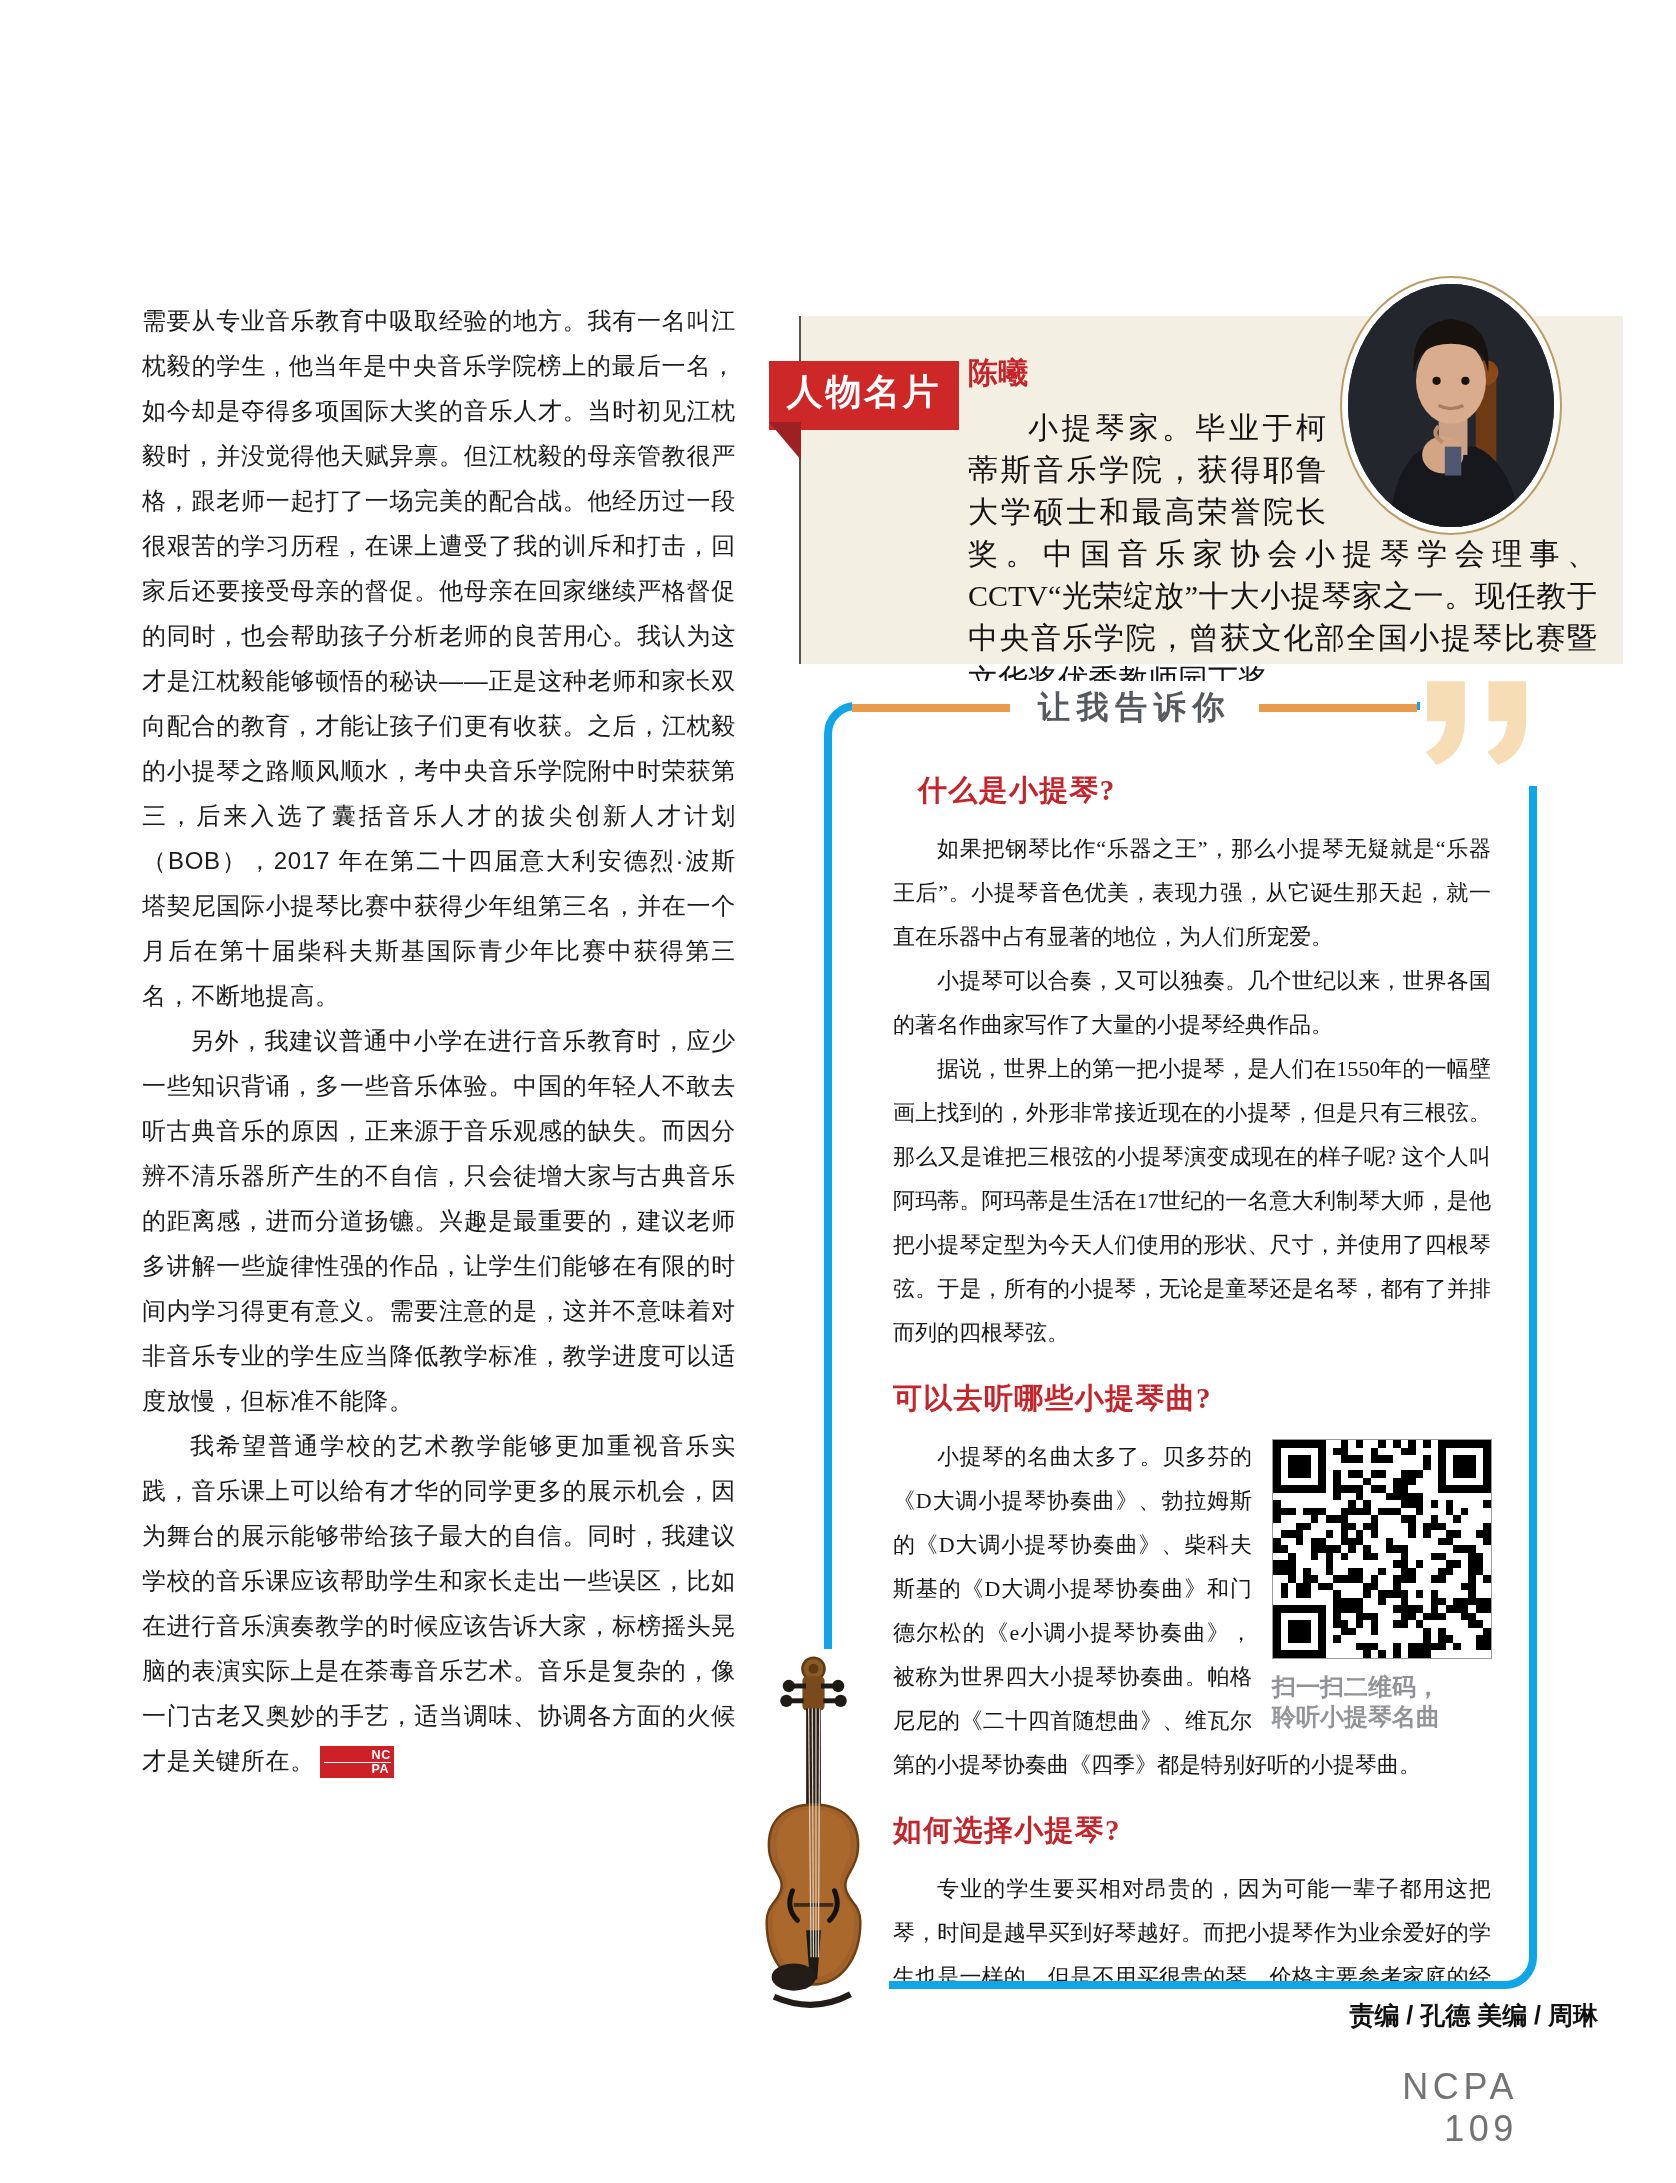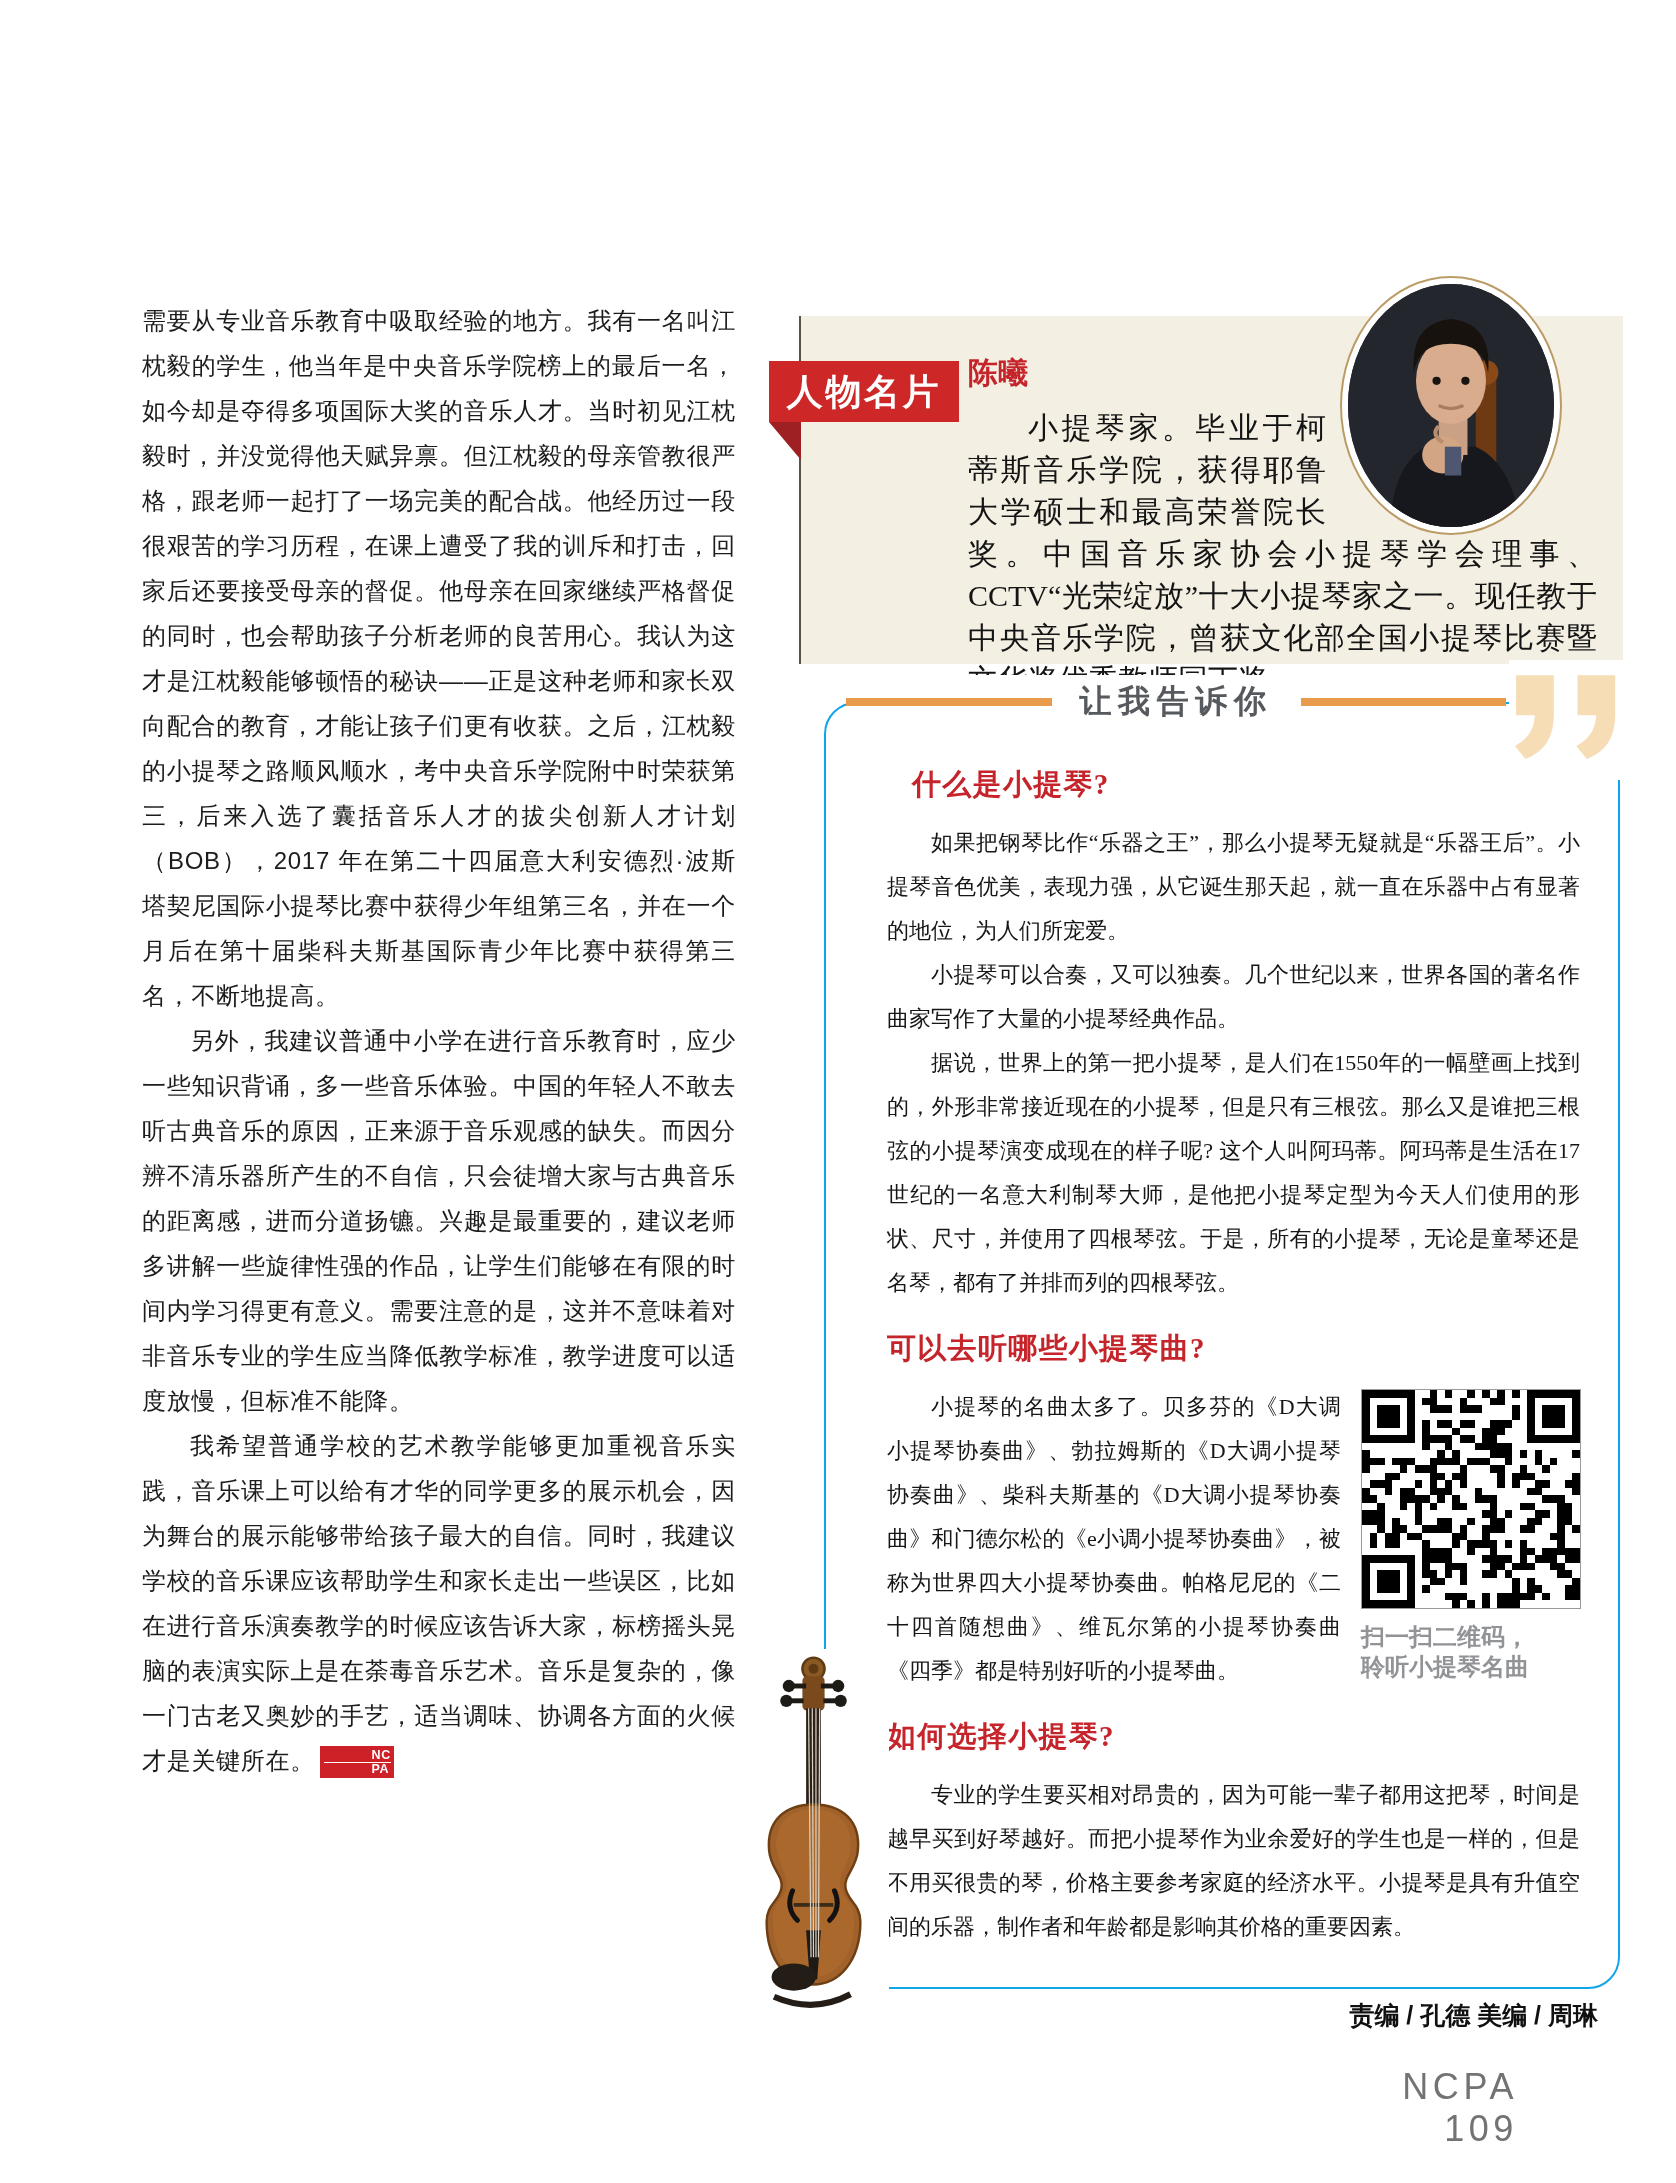--- a/index.html
+++ b/index.html
@@ -12,38 +12,38 @@
               letter-spacing:0.7px;font-family:"Liberation Sans","DejaVu Sans",sans-serif;}
   #left-col p.indent{text-indent:2em;}
   .ncpa-inline{display:inline-block;vertical-align:-4px;margin-left:5.3px;background:#ce2027;
                color:#ffffff;font-weight:bold;font-size:12.5px;line-height:1.05;padding:2.6px 3.3px 2px;margin-top:8px;}
   .ncpa-inline span{display:block;letter-spacing:0.7px;}
   .ncpa-inline .u{border-bottom:1.3px solid #ffffff;}
 
   
   #profile-card{position:absolute;left:799px;top:316px;width:822px;height:348px;
                 background:#f4efe3;border-left:2px solid #57524c;}
-  #profile-ribbon{position:absolute;left:-32px;top:45px;width:190px;height:61px;background:#cd2727;
+  #profile-ribbon{position:absolute;left:-32px;top:45px;width:190px;height:69px;background:#cd2727;
                   color:#ffffff;font-weight:bold;font-size:36px;line-height:61px;text-align:center;
                   letter-spacing:2.6px;}
   #profile-ribbon-fold{position:absolute;left:-32px;top:106px;width:32px;height:38px;background:#9e2023;
                   -webkit-clip-path:polygon(0 0,100% 0,100% 100%);clip-path:polygon(0 0,100% 0,100% 100%);}
   #profile-name{position:absolute;left:167px;top:37px;color:#c5242b;font-weight:bold;font-size:30px;
                 font-family:"Liberation Serif","DejaVu Serif",serif;}
   #profile-bio{position:absolute;left:167px;top:91px;width:629px;font-size:30px;line-height:42px;
                color:#141414;text-align:justify;text-indent:2em;
                font-family:"Liberation Serif","DejaVu Serif",serif;}
   #bio-spacer{float:right;width:271px;height:87px;}
   #portrait{position:absolute;left:1340px;top:276px;width:206px;height:243px;border:2px solid #bb9c66;
             border-radius:50%;background:#ffffff;padding:6px;}
   #portrait .inner{width:100%;height:100%;border-radius:50%;overflow:hidden;background:#262a31;}
 
   
-  #quote-box{position:absolute;left:824px;top:702px;width:796px;height:1287px;
-             border:2px solid #0ea5e9;border-radius:32px;box-sizing:border-box;background:#ffffff;}
+  #quote-box{position:absolute;left:824px;top:702px;width:713px;height:1287px;
+             border:8px solid #0ea5e9;border-radius:32px;box-sizing:border-box;background:#ffffff;}
   #quote-header{position:absolute;top:-29px;left:20px;right:112px;height:54px;background:#ffffff;
                 display:flex;align-items:center;}
   .qh-line{flex:1;height:8px;background:#e89c4b;}
   #quote-title{padding:0 28px;font-weight:bold;font-size:32px;color:#56595d;letter-spacing:6.6px;
                white-space:nowrap;}
   #quote-mark{position:absolute;top:-44px;right:-9.2px;width:118px;height:120px;background:#ffffff;}
   #quote-content{position:absolute;left:0;top:0;right:0;bottom:0;padding:61px 38px 20px 61px;
                  overflow:hidden;}
   .qa-heading{font-weight:bold;font-size:29px;color:#c5242b;letter-spacing:1.3px;margin:24px 0 16px;
               font-family:"Liberation Serif","DejaVu Serif",serif;}

